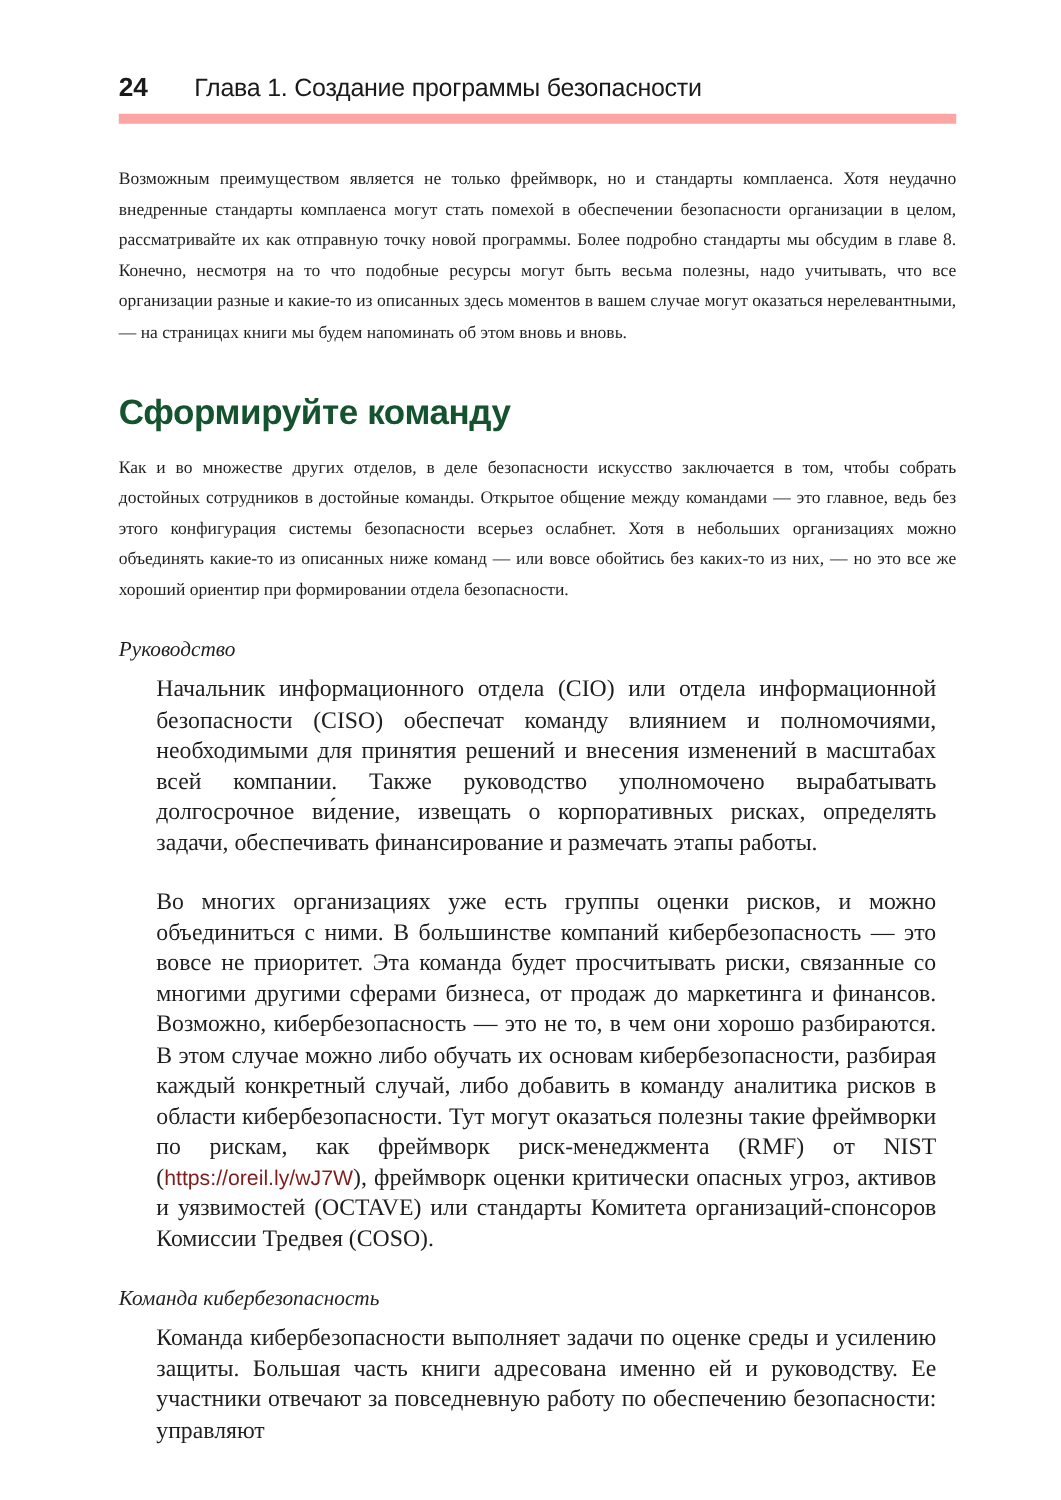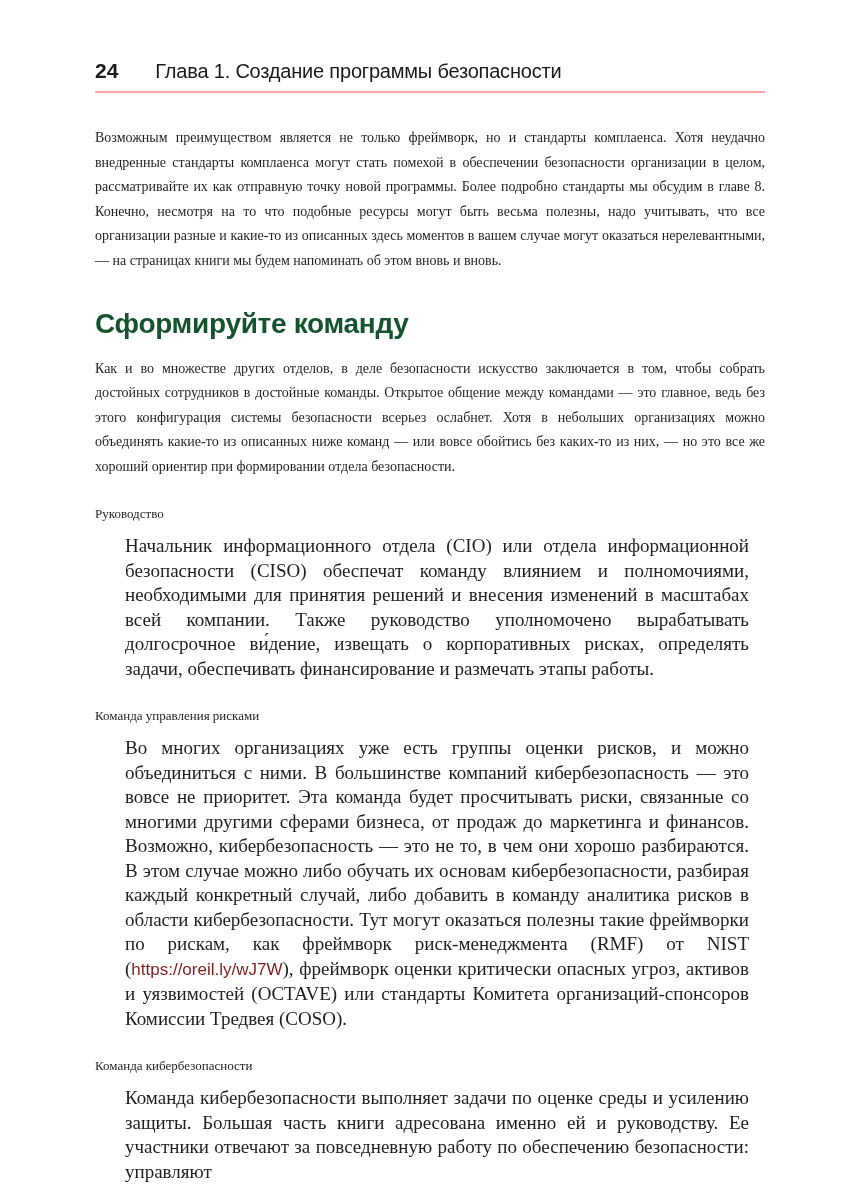--- a/index.html
+++ b/index.html
@@ -15,21 +15,21 @@
     background: #ffffff;
     padding: 60px 84px 0 95px;
     font-family: "Liberation Serif", serif;
     color: #1f1f1f;
     overflow: hidden;
   }
   .running-head {
     display: flex;
     align-items: center;
     gap: 37px;
-    border-bottom: 2px solid #fca5a5;
+    border-bottom: 8px solid #fca5a5;
     padding-bottom: 10px;
     font-family: "Liberation Sans", sans-serif;
     color: #1a1a1a;
   }
   .page-number {
     font-size: 21px;
     font-weight: bold;
     line-height: 1;
   }
   .chapter-title {
@@ -54,21 +54,22 @@
     font-weight: bold;
     letter-spacing: -0.3px;
     color: #14532d;
     margin: 36px 0 17px 0;
     line-height: 1.1;
   }
   .glossary-entry {
     margin-top: 23px;
   }
   .term {
-    font-size: 13px;
+    font-style: italic;
+    font-size: 17px;
     line-height: 24px;
   }
   .definition {
     margin: 8px 16px 0 30px;
     font-size: 19px;
     line-height: 24.5px;
     text-align: justify;
   }
   .inline-url {
     font-family: "Liberation Sans", sans-serif;
@@ -94,24 +95,23 @@
     <h1 class="section-heading">Сформируйте команду</h1>
 
     <p class="body-par">Как и во множестве других отделов, в деле безопасности искусство заключается в том, чтобы собрать достойных сотрудников в достойные команды. Открытое общение между командами — это главное, ведь без этого конфигурация системы безопасности всерьез ослабнет. Хотя в небольших организациях можно объединять какие-то из описанных ниже команд — или вовсе обойтись без каких-то из них, — но это все же хороший ориентир при формировании отдела безопасности.</p>
 
     <section class="glossary-entry">
       <p class="term">Руководство</p>
       <p class="definition">Начальник информационного отдела (CIO) или отдела информационной безопасности (CISO) обеспечат команду влиянием и полномочиями, необходимыми для принятия решений и внесения изменений в масштабах всей компании. Также руководство уполномочено вырабатывать долгосрочное ви́дение, извещать о корпоративных рисках, определять задачи, обеспечивать финансирование и размечать этапы работы.</p>
     </section>
 
     <section class="glossary-entry">
-      <p class="term">Команда управления рисками</p>
       <p class="definition"><span>Во многих организациях уже есть группы оценки рисков, и можно объединиться с ними. В большинстве компаний кибербезопасность — это вовсе не приоритет. Эта команда будет просчитывать риски, связанные со многими другими сферами бизнеса, от продаж до маркетинга и финансов. Возможно, кибербезопасность — это не то, в чем они хорошо разбираются. В этом случае можно либо обучать их основам кибербезопасности, разбирая каждый конкретный случай, либо добавить в команду аналитика рисков в области кибербезопасности. Тут могут оказаться полезны такие фреймворки по рискам, как фреймворк риск-менеджмента (RMF) от NIST (</span><a class="inline-url">https://oreil.ly/wJ7W</a><span>), фреймворк оценки критически опасных угроз, активов и уязвимостей (OCTAVE) или стандарты Комитета организаций-спонсоров Комиссии Тредвея (COSO).</span></p>
     </section>
 
     <section class="glossary-entry">
-      <p class="term">Команда кибербезопасности</p>
+      <p class="term">Команда кибербезопасность</p>
       <p class="definition">Команда кибербезопасности выполняет задачи по оценке среды и усилению защиты. Большая часть книги адресована именно ей и руководству. Ее участники отвечают за повседневную работу по обеспечению безопасности: управляют</p>
     </section>
 
   </main>
 
 </div>
 
 </body></html>

